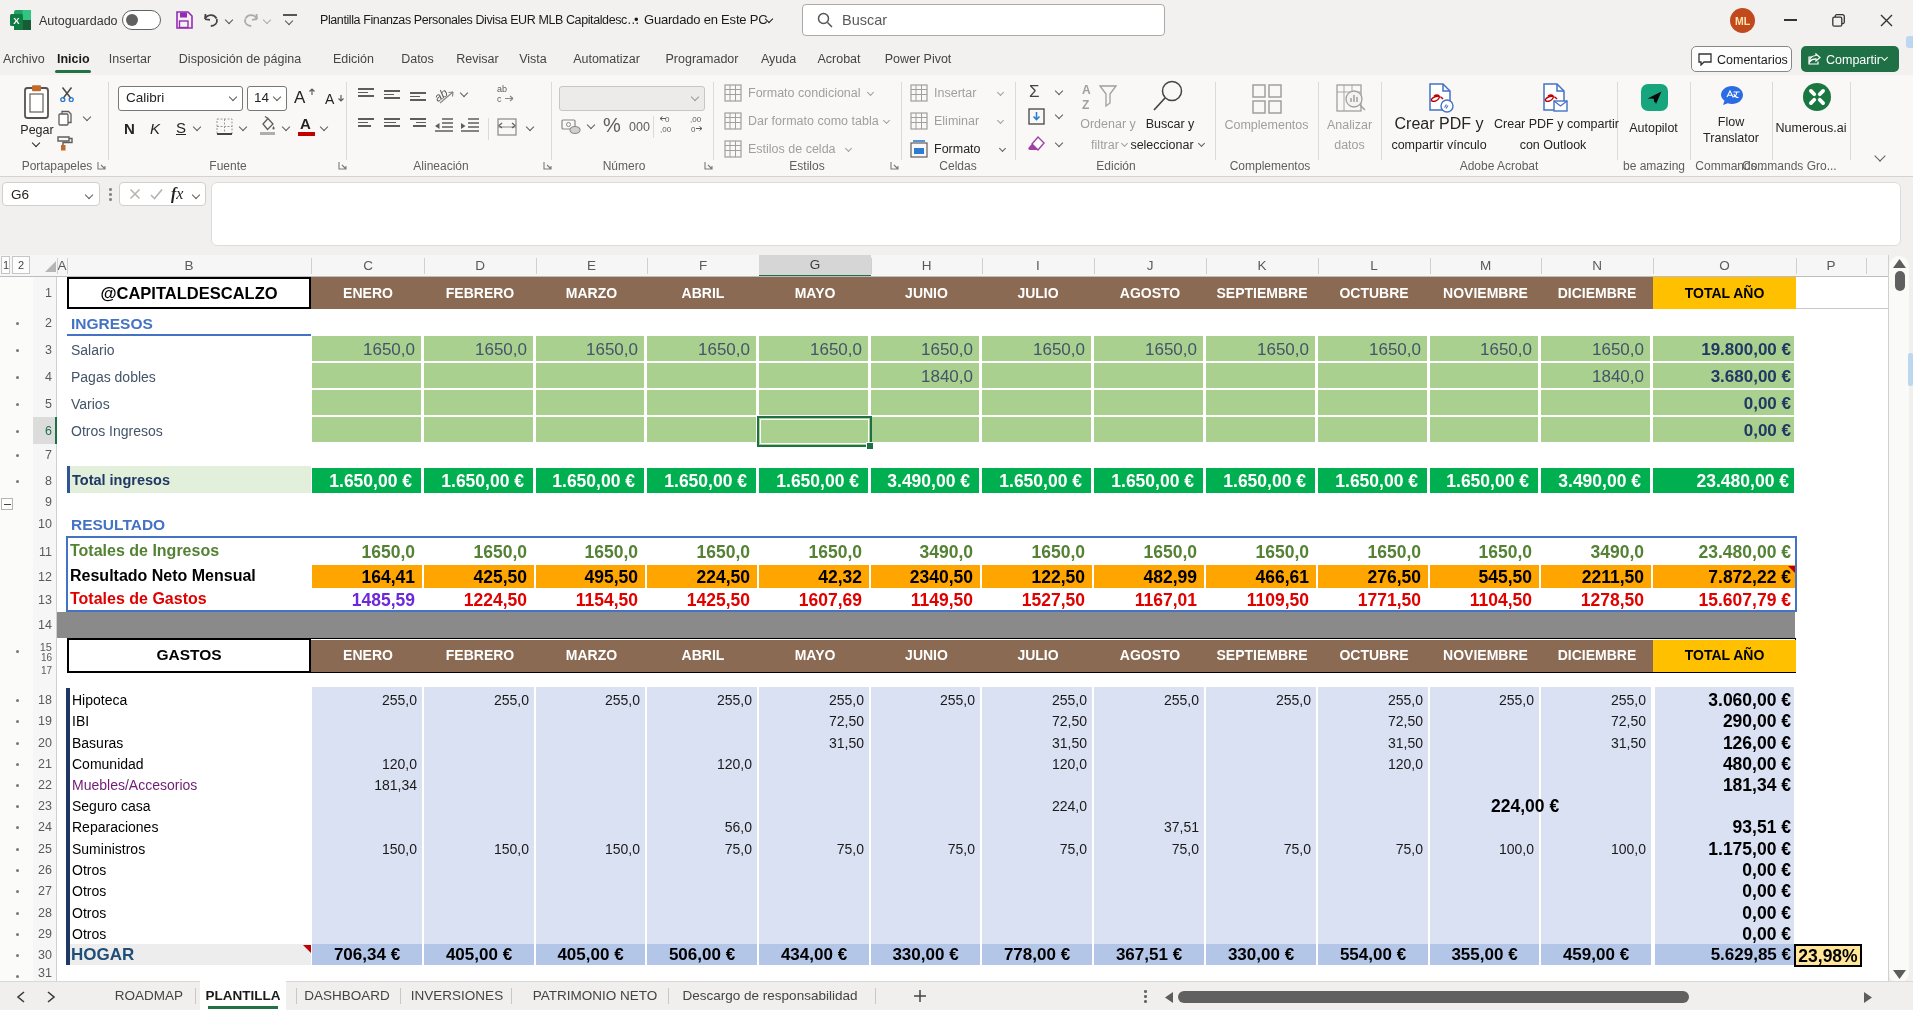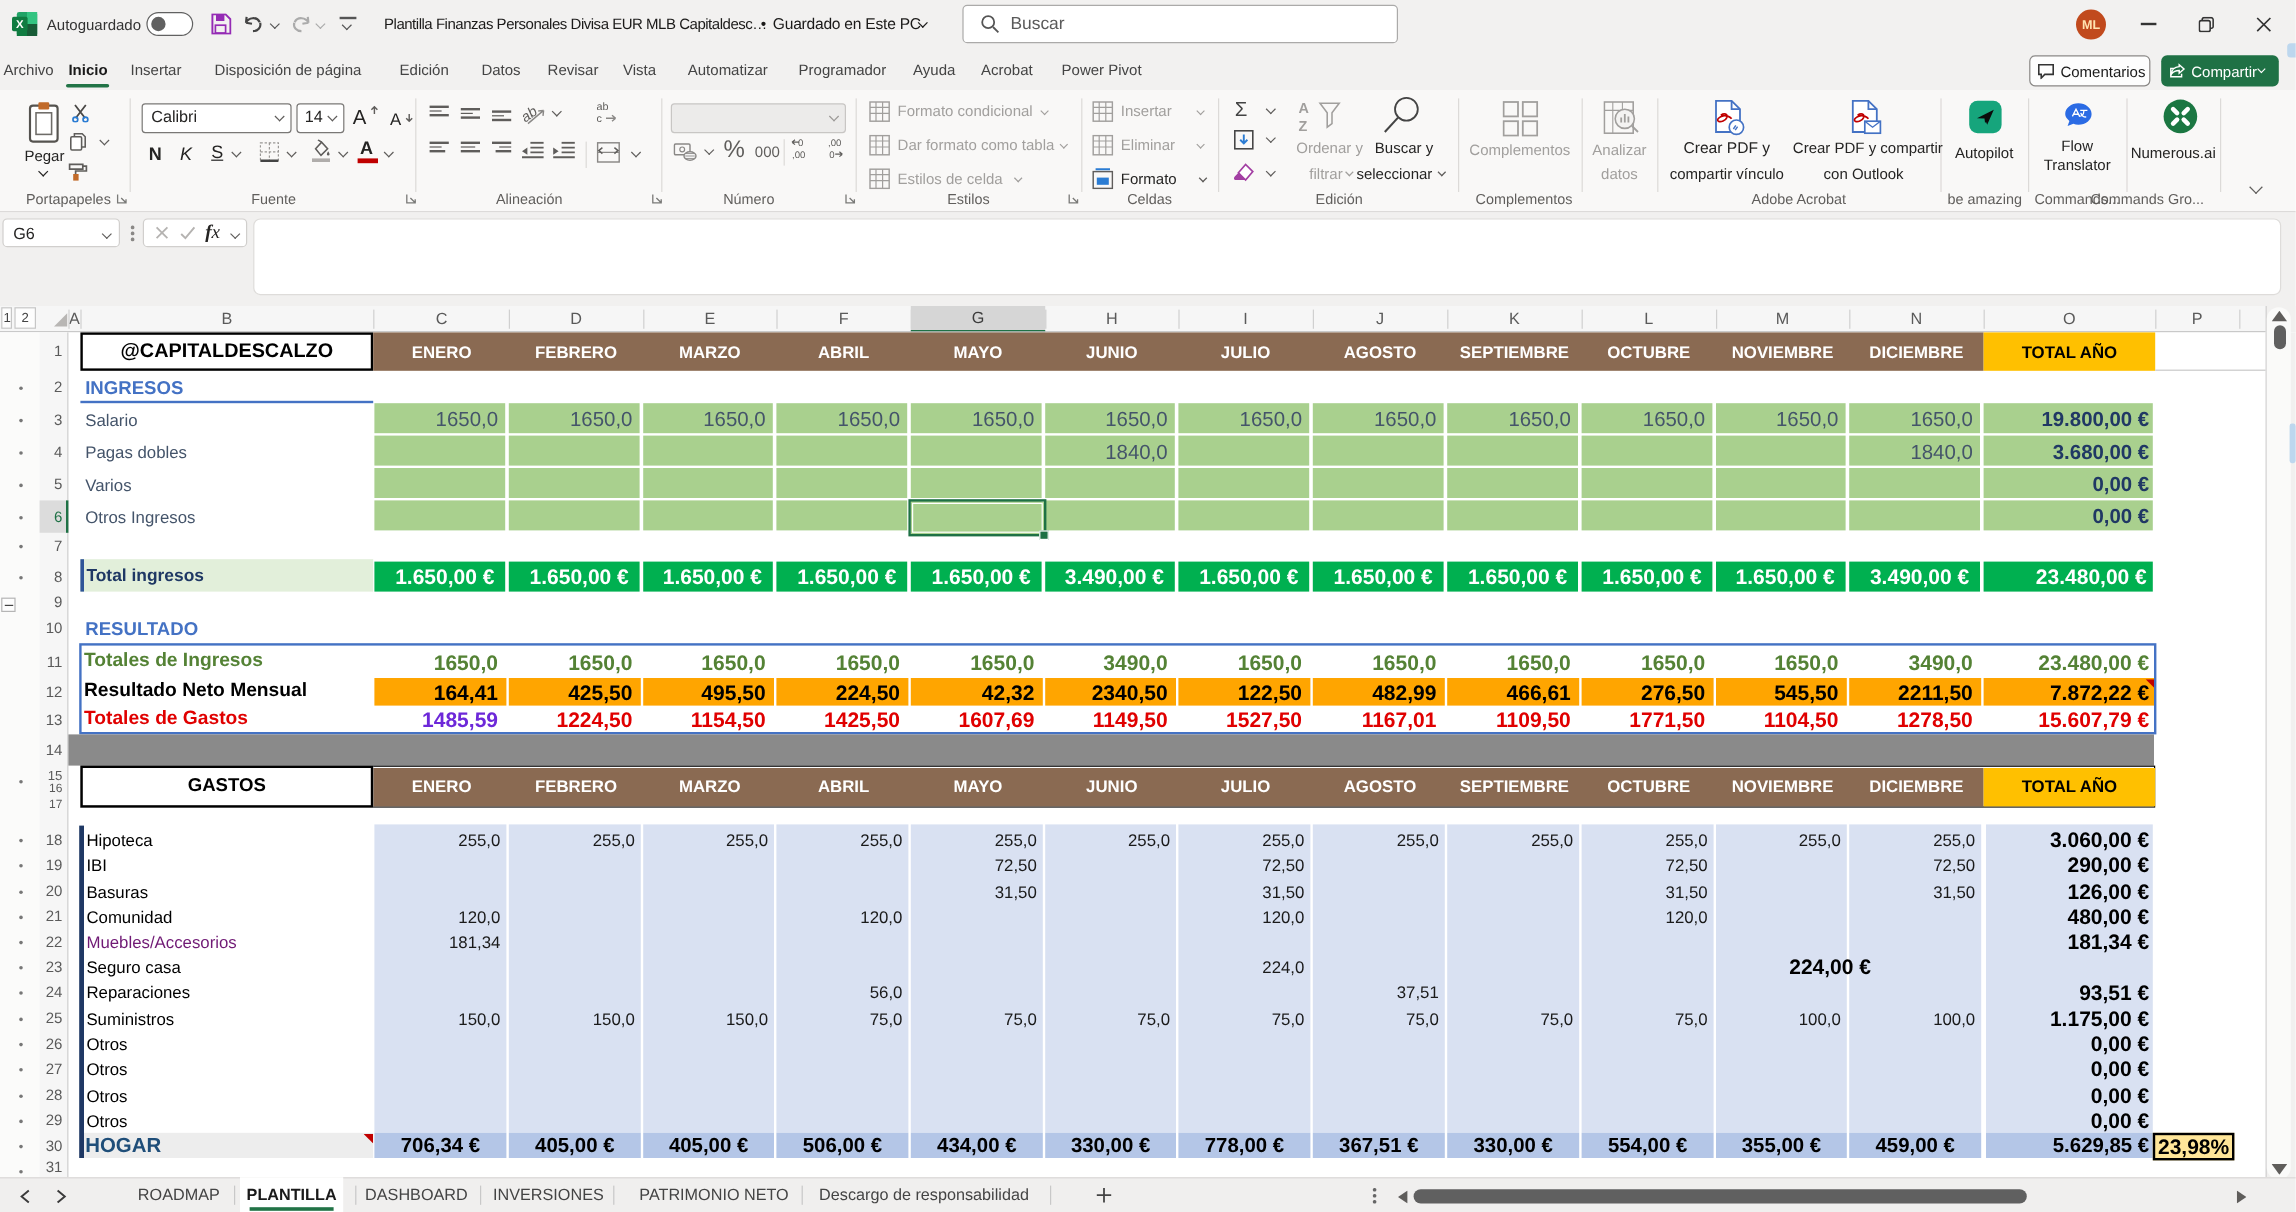--- a/index.html
+++ b/index.html
@@ -324,21 +324,21 @@
   </svg>
 <div style="left:1318px;top:125px;width:63px;transform:translateY(-50%);text-align:center;font-size:12.5px;color:#A19F9D;white-space:nowrap;">Analizar</div>
 <div style="left:1318px;top:145px;width:63px;transform:translateY(-50%);text-align:center;font-size:12.5px;color:#A19F9D;white-space:nowrap;">datos</div>
 <svg style="left:1424px;top:82px;position:absolute;" width="32" height="32" viewBox="0 0 32 32">
     <path d="M6 2 h13 l7 7 v19 h-20 z" fill="#fff" stroke="#4472C4" stroke-width="1.5"></path>
     <path d="M19 2 v7 h7" fill="none" stroke="#4472C4" stroke-width="1.5"></path>
     <path d="M10 14 c3 -2 6 -1 5 2 c-1 2.5 -5 4 -7 3 c-2 -1 1 -4 4 -4.5 c3 -0.5 6 1 7 2.5" fill="none" stroke="#C00000" stroke-width="1.4"></path>
     <circle cx="23" cy="24" r="6" fill="#fff" stroke="#4472C4" stroke-width="1.4"></circle>
     <path d="M20.5 25.5 l2 -3 m-0.5 4 l2 -3" stroke="#4472C4" stroke-width="1.2"></path>
   </svg>
-<div style="left:1384px;top:124px;width:110px;transform:translateY(-50%);text-align:center;font-size:13px;color:#252423;white-space:nowrap;">Crear PDF y</div>
+<div style="left:1384px;top:124px;width:110px;transform:translateY(-50%);text-align:center;font-size:16px;color:#252423;white-space:nowrap;">Crear PDF y</div>
 <div style="left:1384px;top:145px;width:110px;transform:translateY(-50%);text-align:center;font-size:12.5px;color:#252423;white-space:nowrap;">compartir vínculo</div>
 <svg style="left:1538px;top:82px;position:absolute;" width="32" height="32" viewBox="0 0 32 32">
     <path d="M6 2 h13 l7 7 v19 h-20 z" fill="#fff" stroke="#4472C4" stroke-width="1.5"></path>
     <path d="M19 2 v7 h7" fill="none" stroke="#4472C4" stroke-width="1.5"></path>
     <path d="M10 14 c3 -2 6 -1 5 2 c-1 2.5 -5 4 -7 3 c-2 -1 1 -4 4 -4.5 c3 -0.5 6 1 7 2.5" fill="none" stroke="#C00000" stroke-width="1.4"></path>
     <rect x="16" y="19" width="13" height="10" fill="#fff" stroke="#4472C4" stroke-width="1.4"></rect>
     <path d="M16 19 l6.5 5 l6.5 -5" fill="none" stroke="#4472C4" stroke-width="1.2"></path>
   </svg>
 <div style="left:1494px;top:124px;width:118px;transform:translateY(-50%);text-align:center;font-size:12.5px;color:#252423;white-space:nowrap;">Crear PDF y compartir</div>
 <div style="left:1494px;top:145px;width:118px;transform:translateY(-50%);text-align:center;font-size:12.5px;color:#252423;white-space:nowrap;">con Outlook</div>

